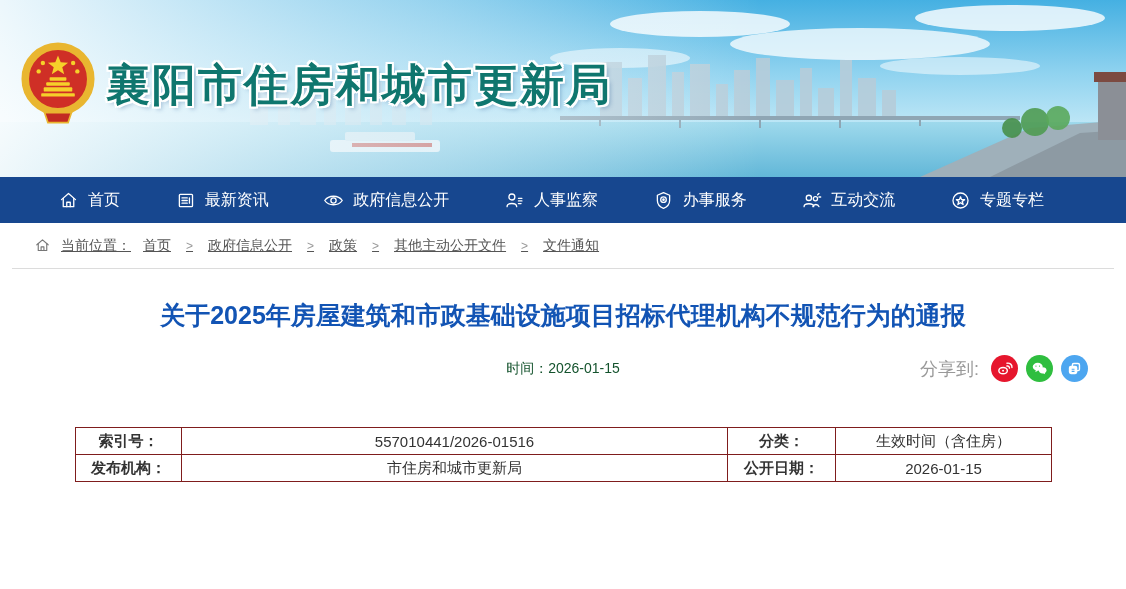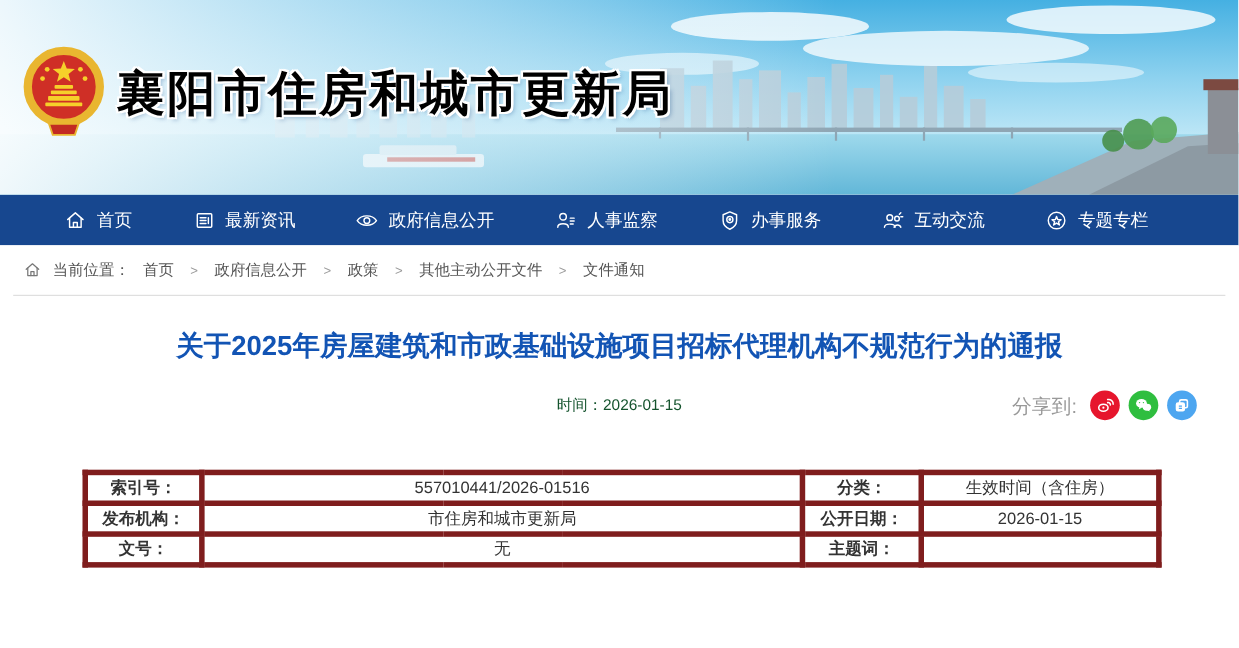--- a/index.html
+++ b/index.html
@@ -4,34 +4,34 @@
 <style>
   * { margin:0; padding:0; box-sizing:border-box; }
   html,body { width:1126px; height:589px; overflow:hidden; background:#fff;
     font-family:"Liberation Sans","DejaVu Sans",sans-serif; }
 
   
   .banner { position:relative; width:1126px; height:177px; overflow:hidden; }
   .banner-scene { position:absolute; inset:0; }
   .emblem { position:absolute; left:16px; top:40px; width:84px; height:88px; }
   .site-title { position:absolute; left:106px; top:56px; font-size:44px; font-weight:bold;
-    color:#000000; letter-spacing:2px;
+    color:#0f766e; letter-spacing:2px;
     text-shadow:-2px -2px 0 #fff, 2px -2px 0 #fff, -2px 2px 0 #fff, 2px 2px 0 #fff,
                  0 -2px 0 #fff, 0 2px 0 #fff, -2px 0 0 #fff, 2px 0 0 #fff, 3px 3px 4px rgba(30,80,140,.35); }
 
   
   .nav { width:1126px; height:46px; background:#17478f; display:flex; align-items:center;
     justify-content:space-between; padding:0 82px 0 58px; }
   .nav-item { display:flex; align-items:center; gap:9px; color:#fff; font-size:16px; cursor:pointer; white-space:nowrap; }
   .nav-item svg { width:21px; height:21px; stroke:#fff; fill:none; stroke-width:1.5;
     stroke-linecap:round; stroke-linejoin:round; }
 
   
-  .breadcrumb { width:1126px; height:45px; display:flex; align-items:center; padding-left:21px;
-    font-size:14px; color:#555; background:#fff; }
+  .breadcrumb { width:1126px; height:45px; display:flex; align-items:center; padding-left:34px;
+    font-size:14px; color:#555; background:#fff;text-decoration:underline; }
   .breadcrumb svg { width:17px; height:17px; stroke:#777; fill:none; stroke-width:1.6;
     stroke-linecap:round; stroke-linejoin:round; margin-right:10px; }
   .crumb { color:#555; cursor:pointer; }
   .crumb-sep { color:#999; margin:0 15px; font-size:12px; }
   .crumb-prefix { margin-right:12px; }
   .divider { border-top:1px solid #dcdcdc; margin:0 12px; }
 
   
   .article-title { padding-top:28px; text-align:center; font-size:25px; font-weight:bold;
     color:#1254b4; line-height:36px; }
@@ -42,21 +42,21 @@
   .share-label { font-size:18px; color:#999; margin-right:4px; }
   .share-btn { width:27px; height:27px; border-radius:50%; display:flex; align-items:center;
     justify-content:center; cursor:pointer; }
   .share-btn svg { width:17px; height:17px; }
   .btn-weibo { background:#e6162d; }
   .btn-wechat { background:#2fbe3f; }
   .btn-copy { background:#4da6f0; }
 
   
   table.meta { border-collapse:collapse; table-layout:fixed; width:976px; margin:44px 0 0 75px; }
-  table.meta td { border:5px solid #7f1d1d; height:27px; font-size:15px; color:#333;
+  table.meta td { border:1px solid #7f1d1d; height:27px; font-size:15px; color:#333;
     padding:2px 10px; overflow:hidden; white-space:nowrap; }
   td.lbl { font-weight:bold; text-align:center; padding:2px 4px; }
   td.val { text-align:center; }
 </style>
 </head>
 <body>
 
 <div class="banner">
   <svg class="banner-scene" viewBox="0 0 1126 177" preserveAspectRatio="none">
     <defs>
@@ -279,20 +279,14 @@
     <td class="val" colspan="3">557010441/2026-01516</td>
     <td class="lbl">分类：</td>
     <td class="val">生效时间（含住房）</td>
   </tr>
   <tr>
     <td class="lbl">发布机构：</td>
     <td class="val" colspan="3">市住房和城市更新局</td>
     <td class="lbl">公开日期：</td>
     <td class="val">2026-01-15</td>
   </tr>
-  <tr>
-    <td class="lbl">文号：</td>
-    <td class="val" colspan="3">无</td>
-    <td class="lbl">主题词：</td>
-    <td class="val"></td>
-  </tr>
 </tbody>
   </table>
 
 </body></html>

